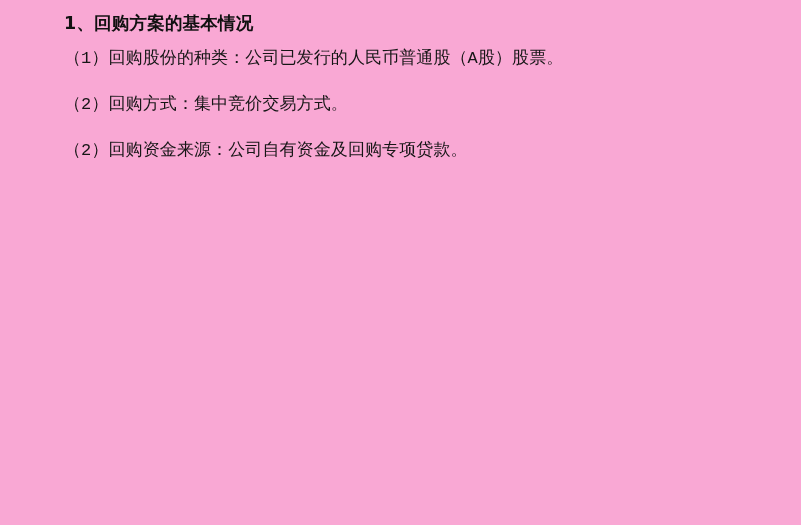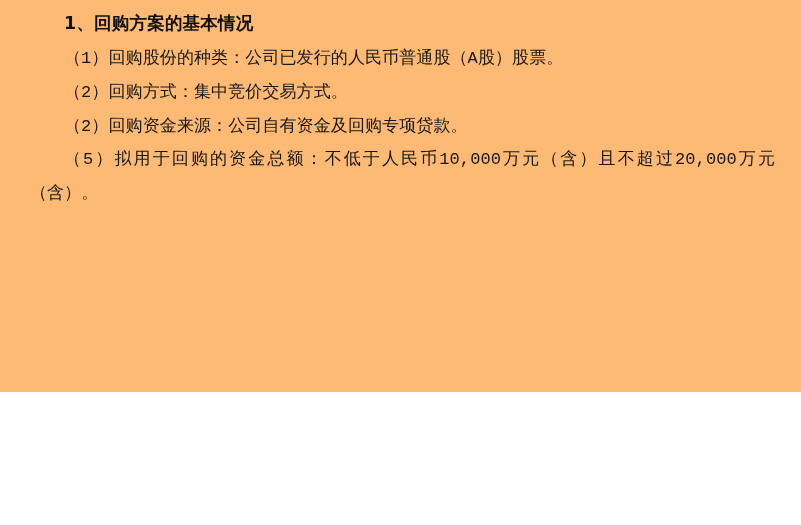--- a/index.html
+++ b/index.html
@@ -10,24 +10,24 @@
   body {
     width: 801px;
     height: 525px;
     overflow: hidden;
     font-family: "DejaVu Sans", "Liberation Sans", sans-serif;
     color: #1a1a1a;
   }
   .page {
     position: relative;
     width: 801px;
-    height: 392px;
+    height: 525px;
     box-sizing: border-box;
     padding: 10px 26px 0 30px;
-    background: #fdba74;
+    background: #f9a8d4;
   }
   .doc-heading {
     font-size: 17.5px;
     font-weight: bold;
     line-height: 1.5;
     margin: 0 0 6px 0;
     padding-left: 34px;
     letter-spacing: 0.2px;
     color: #111111;
   }
@@ -36,31 +36,30 @@
     line-height: 1.98;
     margin: 0;
     text-align: justify;
     text-justify: inter-ideograph;
     text-indent: 34px;
     letter-spacing: 0.1px;
     color: #161616;
     font-family: Liberation Mono, monospace;
   }
   .doc-para + .doc-para {
-    margin-top: 0px;
+    margin-top: 12px;
   }
   .p-tight {
     line-height: 1.95;
   }
 </style>
 </head>
 <body>
 
 <div class="page">
 
   <h1 class="doc-heading">1、回购方案的基本情况</h1>
 
   <p class="doc-para">（1）回购股份的种类：公司已发行的人民币普通股（A股）股票。</p>
   <p class="doc-para">（2）回购方式：集中竞价交易方式。</p>
   <p class="doc-para">（2）回购资金来源：公司自有资金及回购专项贷款。</p>
-  <p class="doc-para">（5）拟用于回购的资金总额：不低于人民币10,000万元（含）且不超过20,000万元（含）。</p>
 
 </div>
 
 </body></html>

